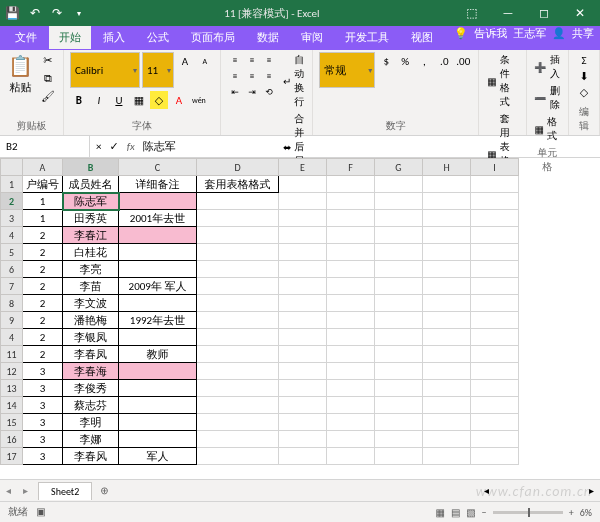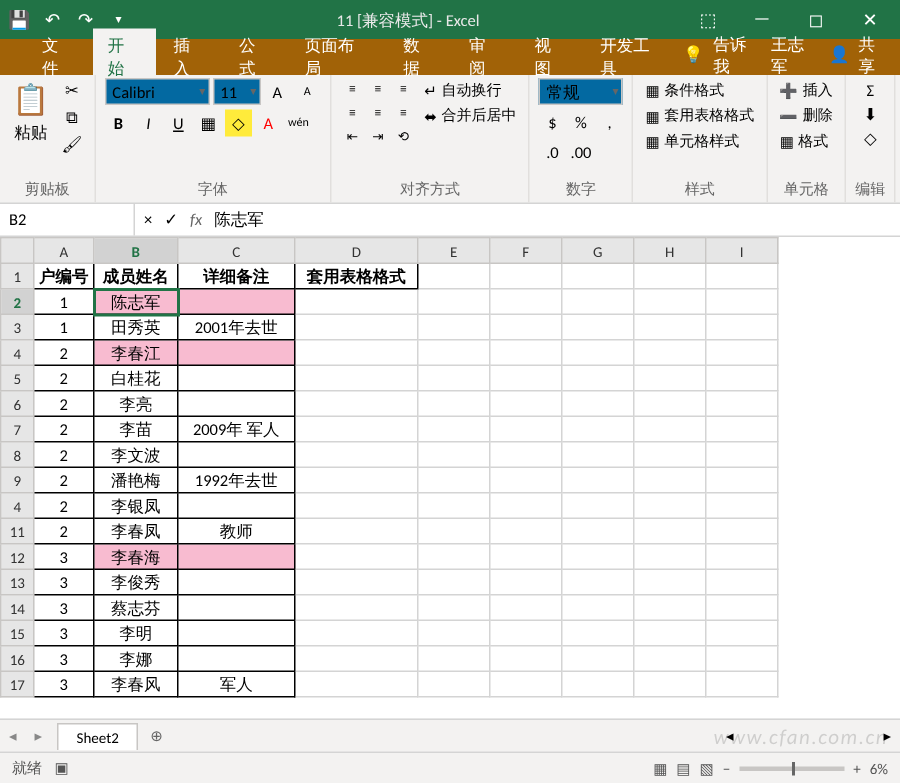--- a/index.html
+++ b/index.html
@@ -3,57 +3,57 @@
 <meta charset="utf-8">
 <style>
 *{box-sizing:border-box;margin:0;padding:0;font-family:"Microsoft YaHei",Calibri,sans-serif}
 body{background:#fff;width:600px;height:522px;overflow:hidden;font-size:11px}
 .titlebar{background:#217346;height:26px;display:flex;align-items:center;color:#fff;padding:0 6px}
 .tb-left{display:flex;gap:8px;align-items:center}
 .tb-icon{width:14px;height:14px;display:inline-flex;align-items:center;justify-content:center;font-size:12px}
 .tb-title{flex:1;text-align:center;font-size:11px;color:#e8e8e8}
 .tb-right{display:flex;gap:8px}
 .wc{width:28px;text-align:center;font-size:12px}
-.tabs{background:#a16207;height:24px;display:flex;align-items:center;padding-left:18px;gap:2px;color:#fff}
+.tabs{background:#8b5cf6;height:24px;display:flex;align-items:flex-start;padding-left:5px;gap:2px;color:#fff}
 .tab{padding:4px 10px;font-size:11px;cursor:pointer}
 .tab.active{background:#f3f2f1;color:#217346}
 .tabs-right{margin-left:auto;display:flex;align-items:center;gap:6px;padding-right:6px;padding-bottom:3px}
 .tabs-right span{font-size:11px}
 .ribbon{background:#f3f2f1;border-bottom:1px solid #d4d4d4;height:86px;display:flex}
 .rgroup{border-right:1px solid #e1dfdd;padding:2px 6px 0;display:flex;flex-direction:column;justify-content:space-between}
 .rgroup-label{text-align:center;font-size:10px;color:#666;padding:2px 0}
 .rg-content{display:flex;gap:4px;align-items:flex-start}
 .paste-btn{display:flex;flex-direction:column;align-items:center;gap:2px;padding:2px}
 .clip-mini{display:flex;flex-direction:column;gap:2px}
 .mini{width:18px;height:16px;display:flex;align-items:center;justify-content:center;font-size:11px}
 .font-sel{display:flex;gap:2px;margin-bottom:3px}
-.combo{border:1px solid #c8c6c4;background:#0369a1;height:18px;font-size:11px;padding:0 14px 0 4px;display:flex;align-items:center;position:relative}
+.combo{border:1px solid #c8c6c4;background:#eab308;height:36px;font-size:11px;padding:0 14px 0 4px;display:flex;align-items:center;position:relative}
 .combo::after{content:"▾";position:absolute;right:2px;font-size:8px;color:#666}
 .font-row{display:flex;gap:2px;margin-top:2px}
 .fbtn{width:18px;height:18px;display:flex;align-items:center;justify-content:center;font-size:11px;border:1px solid transparent}
 .align-grid{display:flex;flex-direction:column;gap:2px}
 .align-row{display:flex;gap:1px}
 .abtn{width:16px;height:14px;display:flex;align-items:center;justify-content:center;font-size:9px}
-.num-col{display:flex;flex-direction:column;gap:2px}
+.num-col{display:flex;flex-direction:row;gap:2px}
 .num-row{display:flex;gap:1px}
 .style-col{display:flex;flex-direction:column;gap:1px;font-size:10px}
 .style-item{display:flex;align-items:center;gap:3px;padding:1px 2px}
 .cell-col{display:flex;flex-direction:column;gap:1px;font-size:10px}
 .edit-col{display:flex;flex-direction:column;align-items:center;font-size:10px}
 .namebox-bar{height:22px;border-bottom:1px solid #d4d4d4;display:flex;align-items:center;background:#fff}
 .namebox{width:90px;border-right:1px solid #d4d4d4;padding:0 6px;height:100%;display:flex;align-items:center;font-size:11px}
 .fx-area{display:flex;align-items:center;padding:0 6px;gap:8px;font-size:11px}
 .fx-icon{font-style:italic;color:#666}
 .sheet{position:relative;height:321px;overflow:hidden}
 table{border-collapse:collapse;font-size:11px}
 .colhdr th{background:#e6e6e6;border:1px solid #c8c6c4;font-weight:normal;height:17px;font-size:10px;color:#333}
 .rowhdr{background:#e6e6e6;border:1px solid #c8c6c4;text-align:center;width:22px;font-size:10px;color:#333}
 .colhdr th.sel,.rowhdr.sel{background:#d2d2d2;color:#217346;font-weight:bold}
 td{border:1px solid #d4d4d4;height:17px;padding:0 3px;text-align:center;background:#fff}
-td.bhdr{border:1px solid #000;background:#fff;font-weight:bold}
+td.bhdr{border:1px solid #000;background:#fff;font-weight:normal}
 td.bcell{border:1px solid #000;background:#fff}
 td.pink{background:#f8bbd0}
 td.active{outline:2px solid #217346;outline-offset:-1px}
 .c-a{width:40px}.c-b{width:56px}.c-c{width:78px}.c-d{width:82px}.c-n{width:48px}
 .sheet-tabs{height:22px;border-top:1px solid #d4d4d4;display:flex;align-items:center;background:#f3f2f1;font-size:10px}
 .st-nav{padding:0 6px;color:#888}
 .st-tab{background:#fff;border:1px solid #c8c6c4;border-bottom:none;padding:2px 12px;margin-left:4px}
 .st-add{padding:0 8px;color:#666}
 .st-scroll{flex:1;display:flex;justify-content:flex-end;padding-right:6px}
 .statusbar{height:21px;background:#f3f2f1;border-top:1px solid #d4d4d4;display:flex;align-items:center;justify-content:space-between;padding:0 8px;font-size:10px;color:#555}
@@ -83,22 +83,22 @@
 </div>
 
 <div class="tabs">
   <div class="tab">文件</div>
   <div class="tab active">开始</div>
   <div class="tab">插入</div>
   <div class="tab">公式</div>
   <div class="tab">页面布局</div>
   <div class="tab">数据</div>
   <div class="tab">审阅</div>
+  <div class="tab">开发工具</div>
   <div class="tab">视图</div>
-  <div class="tab">开发工具</div>
   <div class="tabs-right">
     <span>💡</span>
     <span>告诉我</span>
     <span>王志军</span>
     <span>👤</span>
     <span>共享</span>
   </div>
 </div>
 
 <div class="ribbon">

